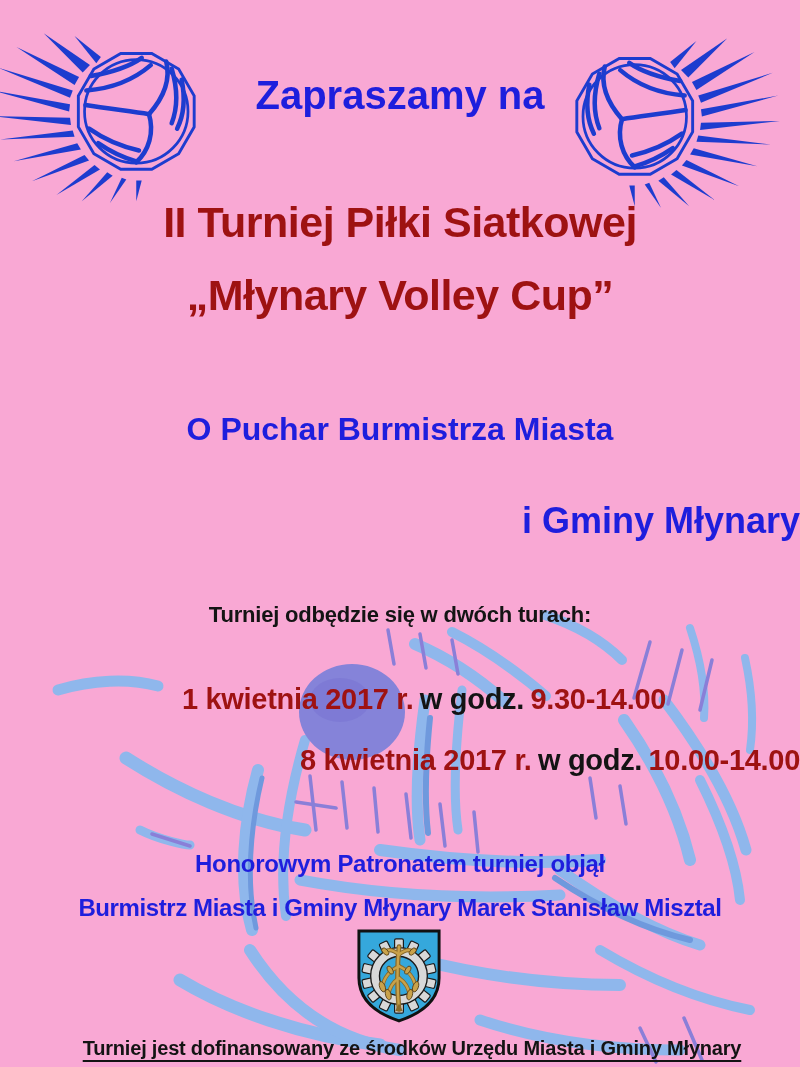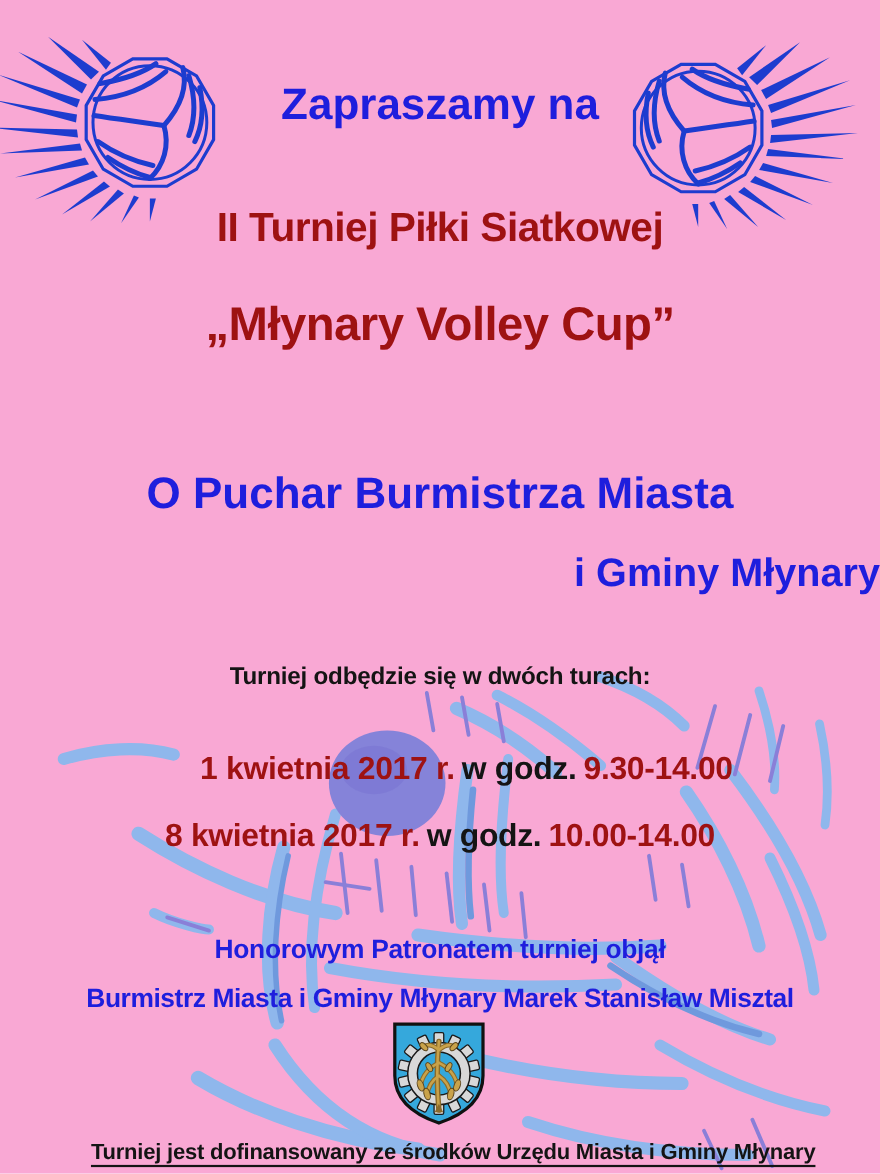--- a/index.html
+++ b/index.html
@@ -12,27 +12,27 @@
     font-weight:bold;
   }
   .layer{position:absolute;pointer-events:none;}
   
   .tline{
     position:absolute;left:0;right:0;
     text-align:center;line-height:1.08;
     white-space:nowrap;
   }
   .t-invite   {top:74px; font-size:40px; color:var(--blue-text); }
-  .t-title    {top:187px;font-size:37px; color:var(--dark-red-text); letter-spacing:-0.5px;}
+  .t-title    {top:199px;font-size:43px; color:var(--dark-red-text); letter-spacing:-0.5px;}
   .t-cup      {top:272px;font-size:43px; color:var(--dark-red-text); letter-spacing:-0.5px;}
-  .t-sub1     {top:428px;font-size:40px; color:var(--blue-text);}
+  .t-sub1     {top:412px;font-size:32px; color:var(--blue-text);}
   .t-sub2     {top:502px;font-size:36px; color:var(--blue-text);text-align:right;}
   .t-header   {top:603px;font-size:22px; color:var(--black-text); letter-spacing:-0.2px;}
   .t-round1   {top:684px;font-size:29px; letter-spacing:-0.3px;margin-left:48px;}
-  .t-round2   {top:745px;font-size:29px; letter-spacing:-0.3px;}
+  .t-round2   {top:745px;font-size:29px; letter-spacing:-0.3px;text-align:right;}
   .t-patron1  {top:851px;font-size:24px; color:var(--blue-text); letter-spacing:-0.3px;}
   .t-patron2  {top:895px;font-size:24px; color:var(--blue-text); letter-spacing:-0.4px;}
   .t-funding  {top:1038px;font-size:20px;color:var(--black-text); letter-spacing:-0.2px;
                text-decoration:underline; text-decoration-thickness:2px; text-underline-offset:5px;margin-left:24px;}
   .red  {color:var(--dark-red-text);}
   .blk  {color:var(--black-text); margin:0 0.22em;}
   
   .st-ball-stroke{stroke:var(--ball-blue);fill:none;}
   .st-ball-fill  {fill:var(--ball-blue);}
   .wash   {stroke:var(--wash-blue);fill:none;stroke-linecap:round;}

